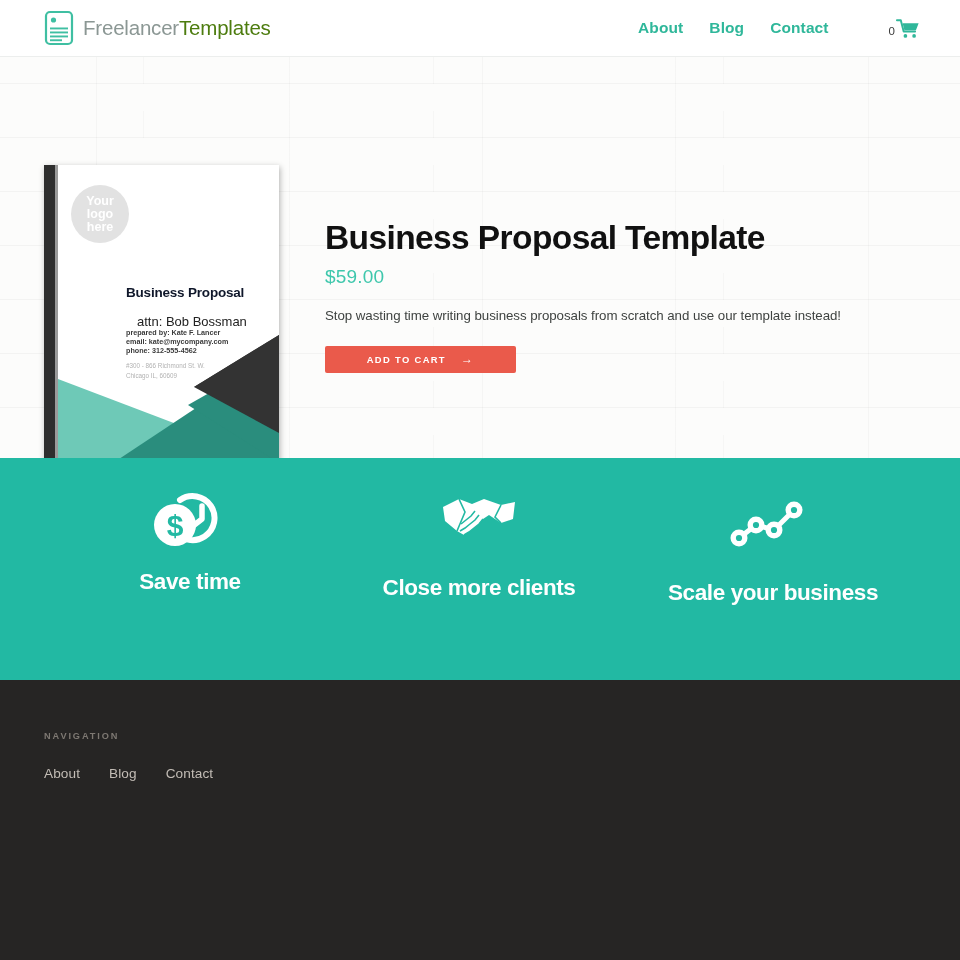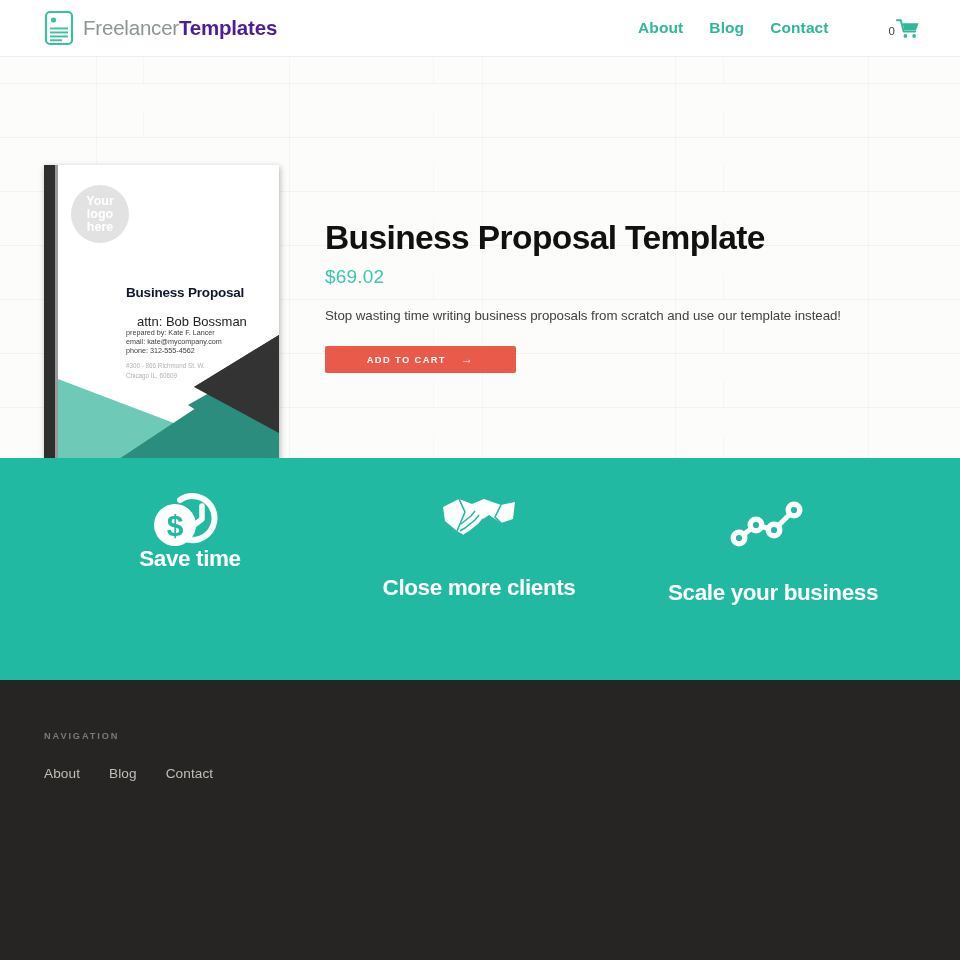--- a/index.html
+++ b/index.html
@@ -31,21 +31,21 @@
     cursor: pointer;
   }
   .logo-mark { width: 30px; height: 36px; flex: none; display: block; }
   .logo-text {
     font-size: 20.5px;
     letter-spacing: -0.2px;
     white-space: nowrap;
     line-height: 1;
   }
   .logo-text .t1 { color: #8b9794; font-weight: 400; }
-  .logo-text .t2 { color: #4c1d95; font-weight: 700; }
+  .logo-text .t2 { color: #4d7c0f; font-weight: 400; }
 
   .nav {
     margin-left: auto;
     display: flex;
     align-items: center;
     gap: 26px;
   }
   .nav a {
     color: #2fb79a;
     font-size: 15.5px;
@@ -171,20 +171,21 @@
     white-space: nowrap;
     margin-left: 11px;
   }
   .doc-lines {
     position: absolute;
     left: 68px; top: 163px;
     font-size: 7.2px;
     line-height: 9.2px;
     color: #3b3b3b;
     white-space: nowrap;
+    font-weight: bold;
   }
   .doc-addr {
     position: absolute;
     left: 68px; top: 196px;
     font-size: 6.3px;
     line-height: 10px;
     color: #b2b2b2;
     white-space: nowrap;
   }
   .doc-shapes { position: absolute; inset: 0; }
@@ -245,21 +246,21 @@
   }
   .feat .ficon { display: block; margin: 0 auto; }
   .feat .flabel {
     font-size: 22.5px;
     font-weight: 700;
     letter-spacing: -0.4px;
     white-space: nowrap;
     line-height: 1;
   }
   .feat-0 { left: 90px; top: 28px; width: 200px; }
-  .feat-0 .flabel { }
+  .feat-0 .flabel { margin-top: 23px; }
   .feat-1 { left: 379px; top: 35px; width: 200px; }
   .feat-1 .flabel { margin-top: 34px; }
   .feat-2 { left: 668px; top: 42px; width: 200px; }
   .feat-2 .flabel { margin-top: 34px; }
 
   
   .footer {
     height: 280px;
     background: #262524;
     position: relative;
@@ -358,21 +359,21 @@
             <div>#300 - 866 Richmond St. W.</div>
             <div>Chicago IL, 60609</div>
           </div>
 
         </div>
       </div>
     </div>
 
     <div class="info">
       <h1 class="prod-title">Business Proposal Template</h1>
-      <div class="prod-price">$69.02</div>
+      <div class="prod-price">$59.00</div>
       <p class="prod-desc">Stop wasting time writing business proposals from scratch and use our template instead!</p>
       <button class="atc">
         <span>ADD TO CART</span>
         <span class="arrow">→</span>
       </button>
     </div>
 
   </div>
 </div>
 

